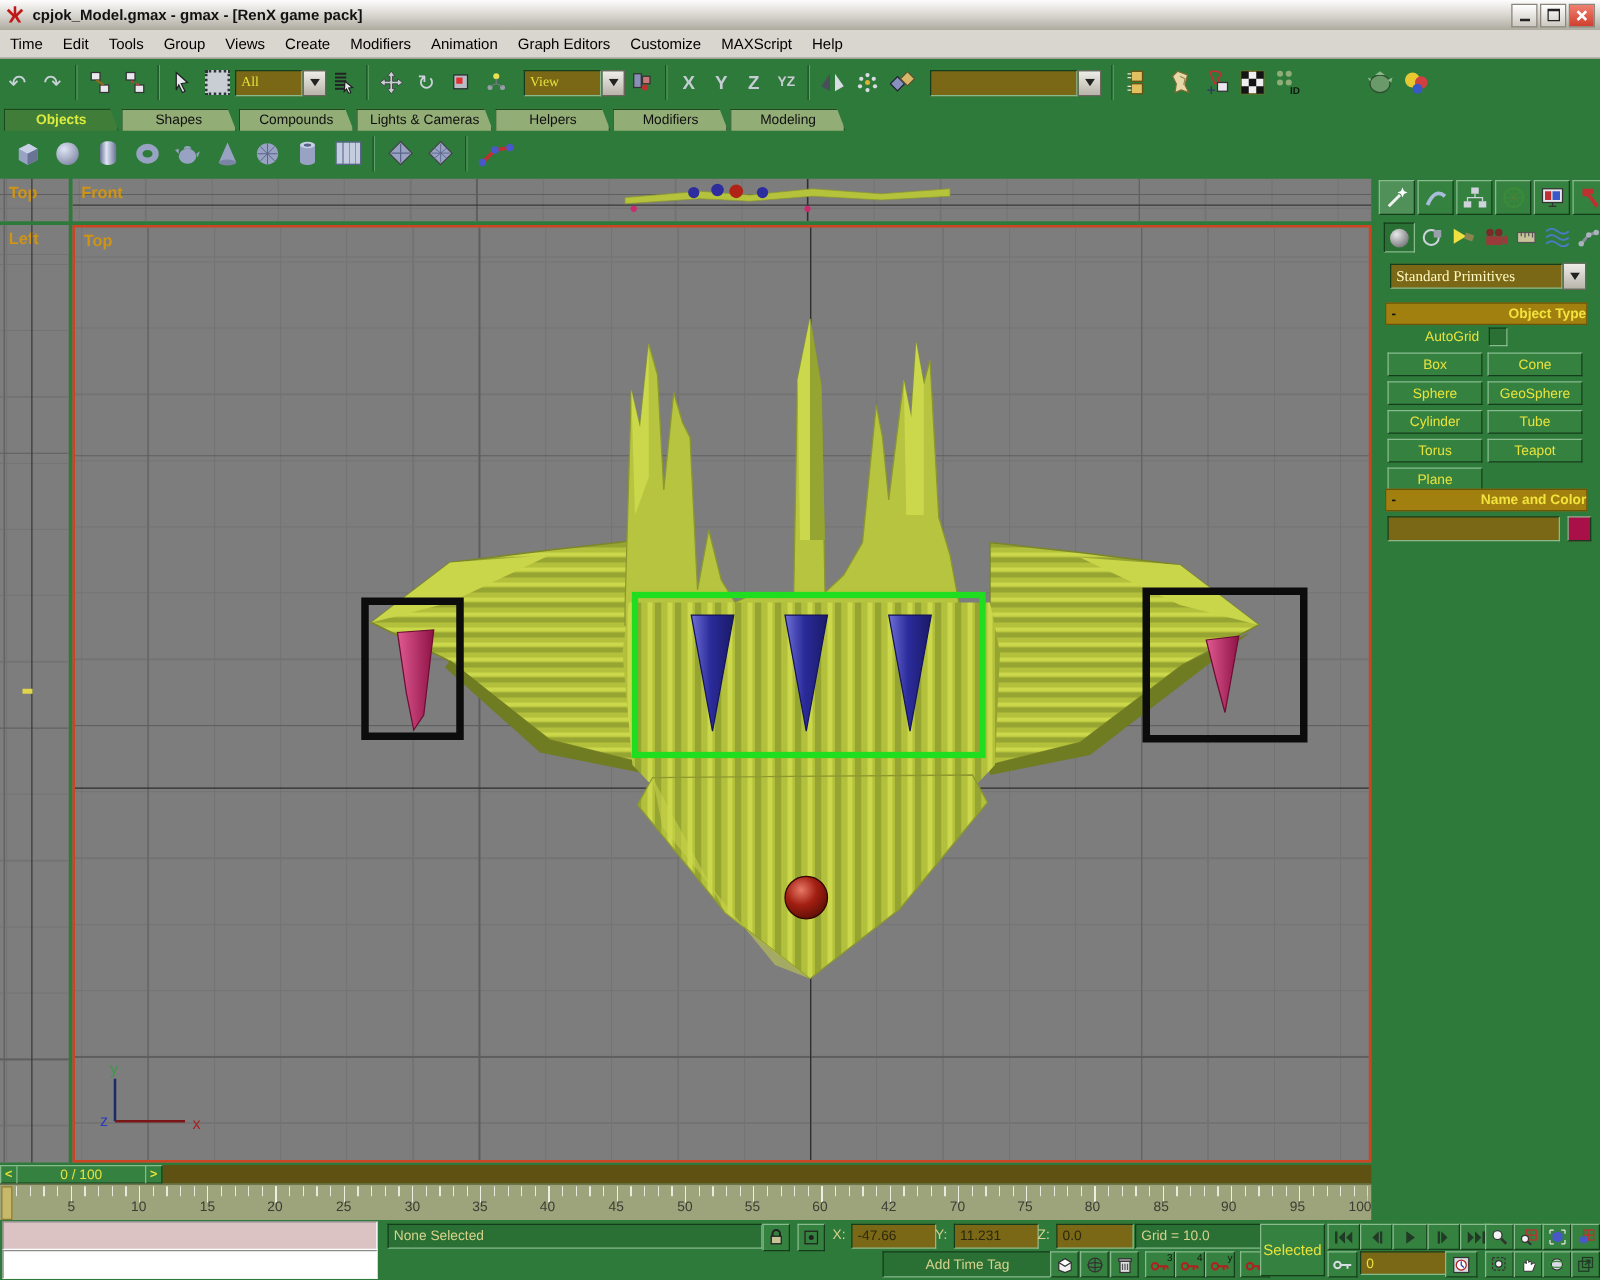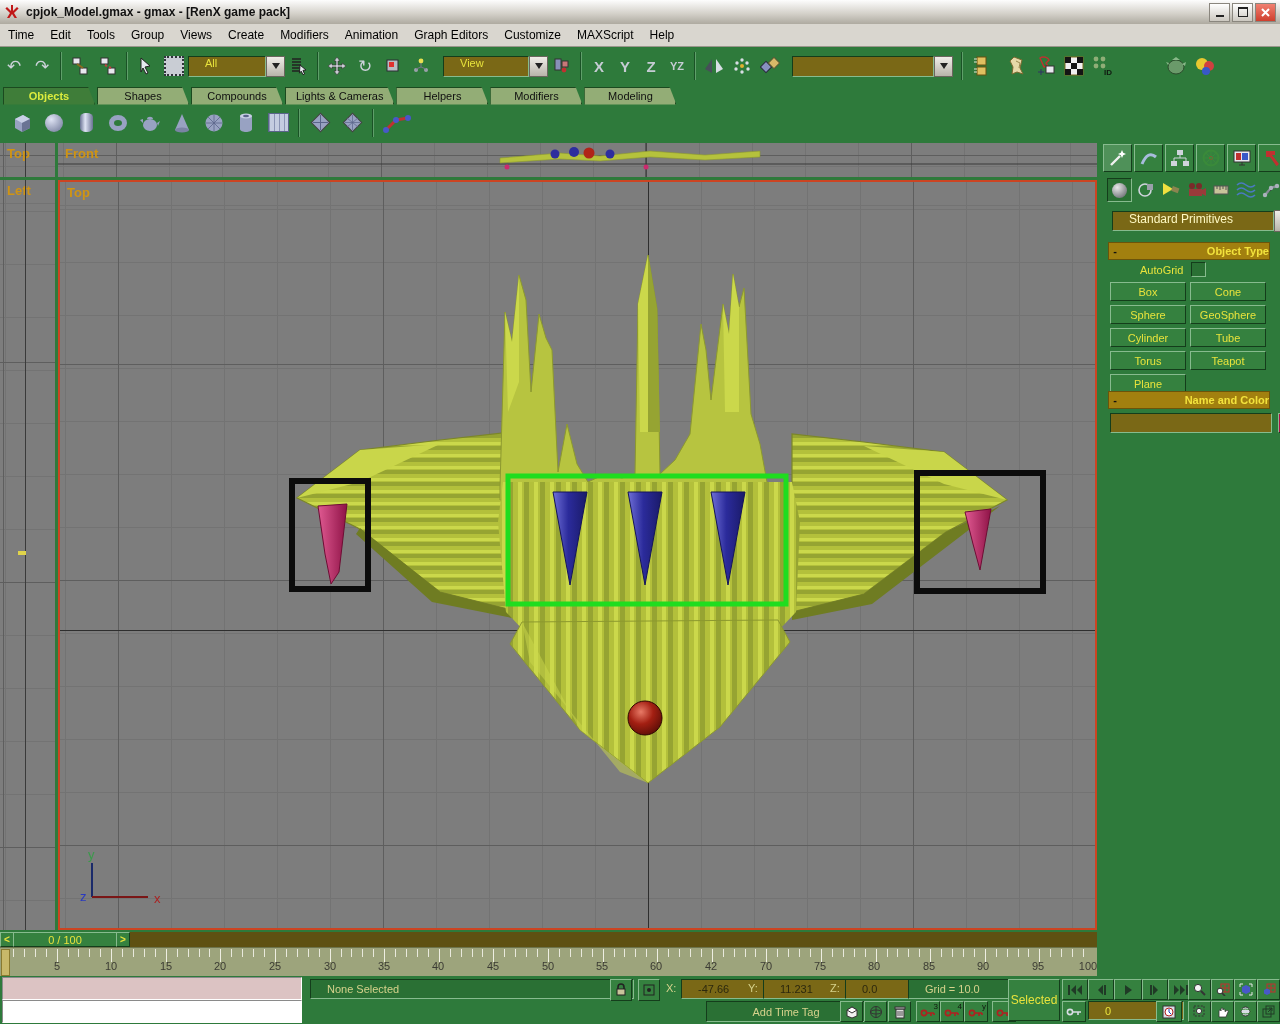--- a/index.html
+++ b/index.html
@@ -18,21 +18,21 @@
   #titlebar .t{font-weight:bold;font-size:12px;color:#111;margin-left:6px;}
   .wbtn{width:19px;height:17px;margin-left:2px;border:1px solid #8a867e;background:linear-gradient(#fff,#ccc8c0);display:flex;align-items:center;justify-content:center;}
   .wbtn.close{background:linear-gradient(#f08070,#cf3f2e);}
   
   #menubar{left:0;top:24px;width:1280px;height:22px;background:#d9d6cf;border-bottom:1px solid #9a968c;}
   #menubar span{padding:3px 8px;cursor:default;}
   
   #toolbar{left:0;top:46px;width:1280px;height:40px;}
   .ticon{width:26px;height:26px;margin:0 1px;display:flex;align-items:center;justify-content:center;color:#ccd2da;font-size:17px;}
   .tsep{width:0;height:28px;border-left:1px solid #1a5226;border-right:1px solid #5f9f6a;margin:0 4px;}
-  .ddl{height:19px;border:1px solid;border-color:#143d1b #87bb8e #87bb8e #143d1b;background:#7a6816;color:#e8e33c;font-size:11px;display:flex;align-items:flex-start;padding:0 16px;}
+  .ddl{height:19px;border:1px solid;border-color:#143d1b #87bb8e #87bb8e #143d1b;background:#7a6816;color:#e8e33c;font-size:11px;display:flex;align-items:center;padding:0 4px;font-family:Liberation Serif, serif;}
   .ddbtn{width:17px;height:19px;background:linear-gradient(#efede8,#b8b4aa);border:1px solid #6a665e;display:flex;align-items:center;justify-content:center;}
   .axbtn{width:22px;height:24px;margin:0 2px;display:flex;align-items:center;justify-content:center;color:#c6ccd4;font-weight:bold;font-size:15px;background:transparent;}
   
   #tabbar{left:0;top:86px;width:1280px;height:19px;}
   .tab{height:17px;margin-right:2px;padding:0 10px;background:#93ad76;border:1px solid #1b4a1f;border-bottom:none;
        clip-path:polygon(0 0,calc(100% - 7px) 0,100% 100%,0 100%);display:flex;align-items:center;justify-content:center;
        font-size:11px;color:#101010;min-width:70px;}
   .tab.active{background:#3f7d39;color:#dcec3e;font-weight:bold;}
   
   #objbar{left:0;top:105px;width:1280px;height:35px;}
@@ -60,21 +60,21 @@
   
   #timeslider{left:0;top:932px;width:1097px;height:15px;background:#5e5112;}
   #trackbar{left:0;top:947px;width:1097px;height:28px;background:#9da47c;border-top:1px solid #6d744c;}
   .ticks-min{position:absolute;left:2px;top:1px;width:1092px;height:8px;
      background:repeating-linear-gradient(90deg,#e9e9dc 0 1px,transparent 1px 10.92px);}
   .ticks-maj{position:absolute;left:2px;top:1px;width:1092px;height:13px;
      background:repeating-linear-gradient(90deg,#eeeee2 0 1px,transparent 1px 54.6px);}
   .num{position:absolute;top:12px;transform:translateX(-50%);font-size:11px;color:#3c3c34;}
   
   #statusbar{left:0;top:975px;width:1280px;height:49px;}
-  .sfield{position:absolute;height:18px;display:flex;align-items:center;padding:0 16px;font-size:11px;}
+  .sfield{position:absolute;height:18px;display:flex;align-items:center;padding:0 4px;font-size:11px;}
   .sbtn{position:absolute;display:flex;align-items:center;justify-content:center;background:#35813f;border:1px solid;border-color:#87bb8e #143d1b #143d1b #87bb8e;}
   .ic{display:block;}
 </style>
 </head>
 <body>
 
 <div id="app">
 
   <div id="titlebar" class="abs flex">
     <svg class="ic" width="16" height="16" viewBox="0 0 16 16" style="margin-left:4px">

